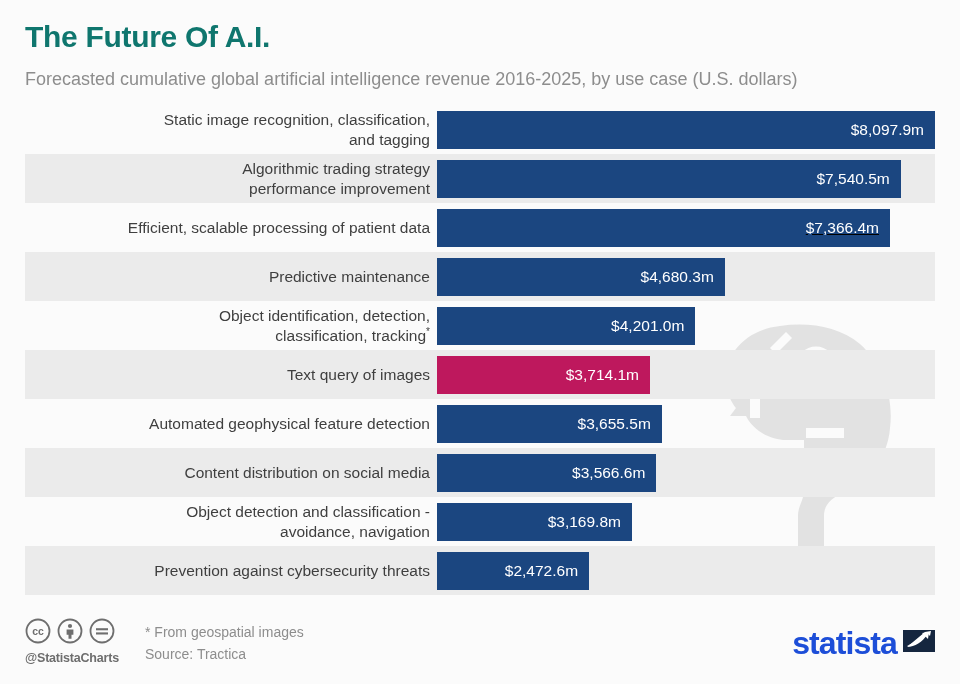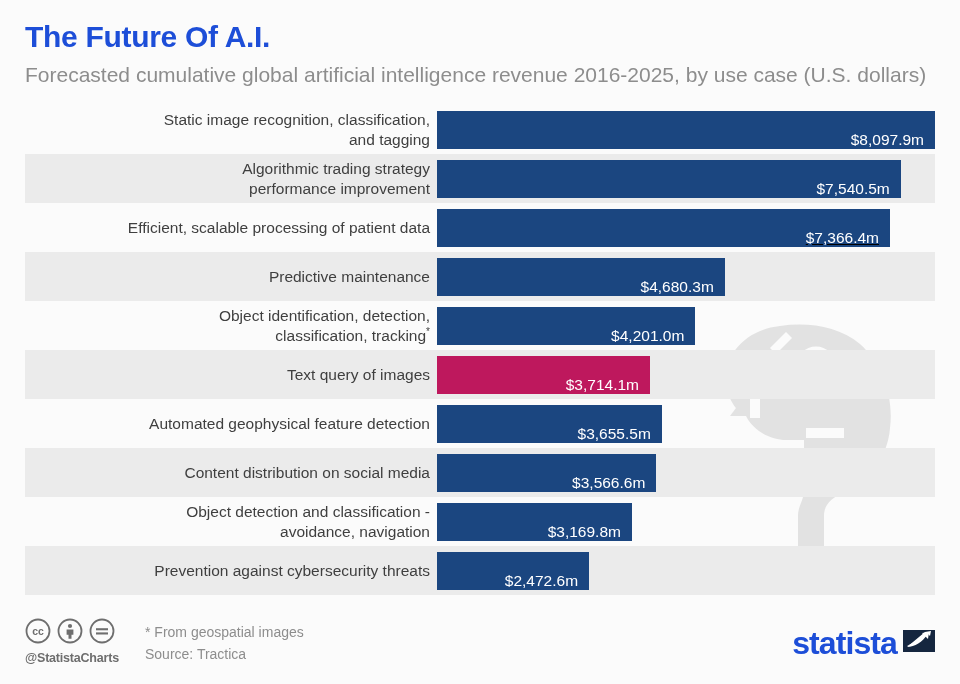--- a/index.html
+++ b/index.html
@@ -23,27 +23,27 @@
   
   .header {
     position: absolute;
     left: 25px;
     top: 20px;
     width: 910px;
   }
   .title {
     font-size: 30px;
     font-weight: bold;
-    color: #1d4ed8;
+    color: #0f766e;
     letter-spacing: -0.3px;
     line-height: 1.15;
   }
   .subtitle {
-    margin-top: 7px;
-    font-size: 21px;
+    margin-top: 14px;
+    font-size: 18px;
     color: #8d8d8d;
     line-height: 1.2;
     white-space: nowrap;
   }
 
   
   .watermark {
     position: absolute;
     left: 720px;
     top: 320px;
@@ -99,21 +99,21 @@
     left: 437px;
     top: 50%;
     transform: translateY(-50%);
     height: 38px;
     z-index: 2;
   }
   .bar {
     height: 38px;
     background: #1b4680;
     display: flex;
-    align-items: flex-end;
+    align-items: center;
     justify-content: flex-end;
   }
   .bar-value {
     color: #ffffff;
     font-size: 15.5px;
     padding-right: 11px;
     white-space: nowrap;
   }
 
   

